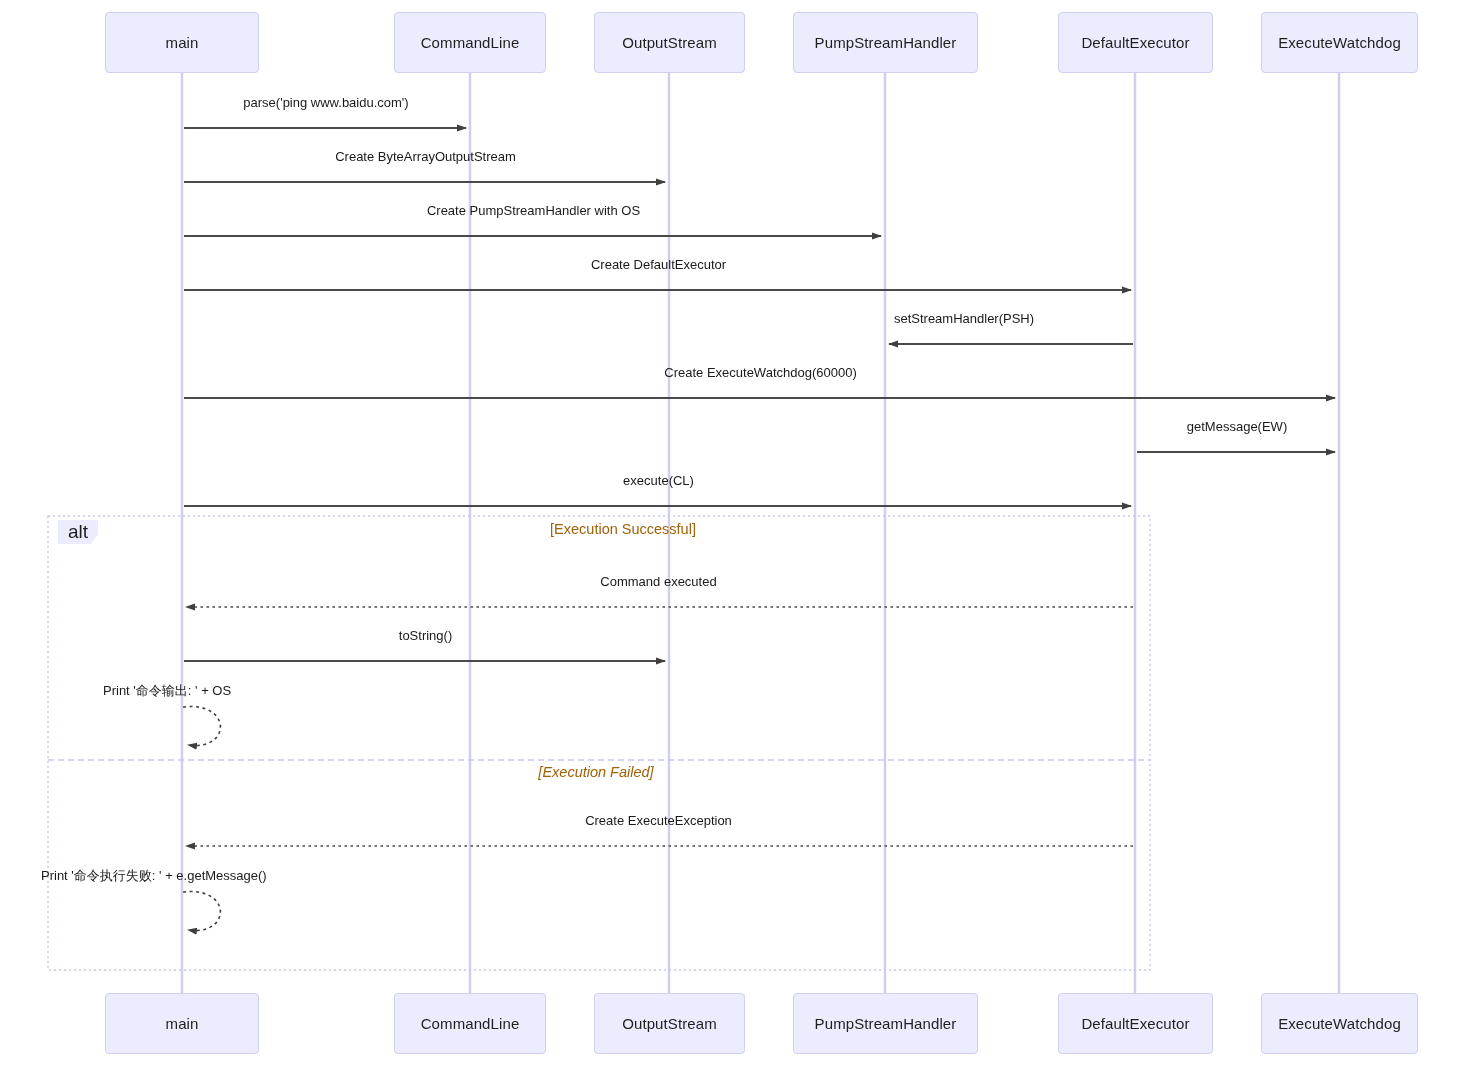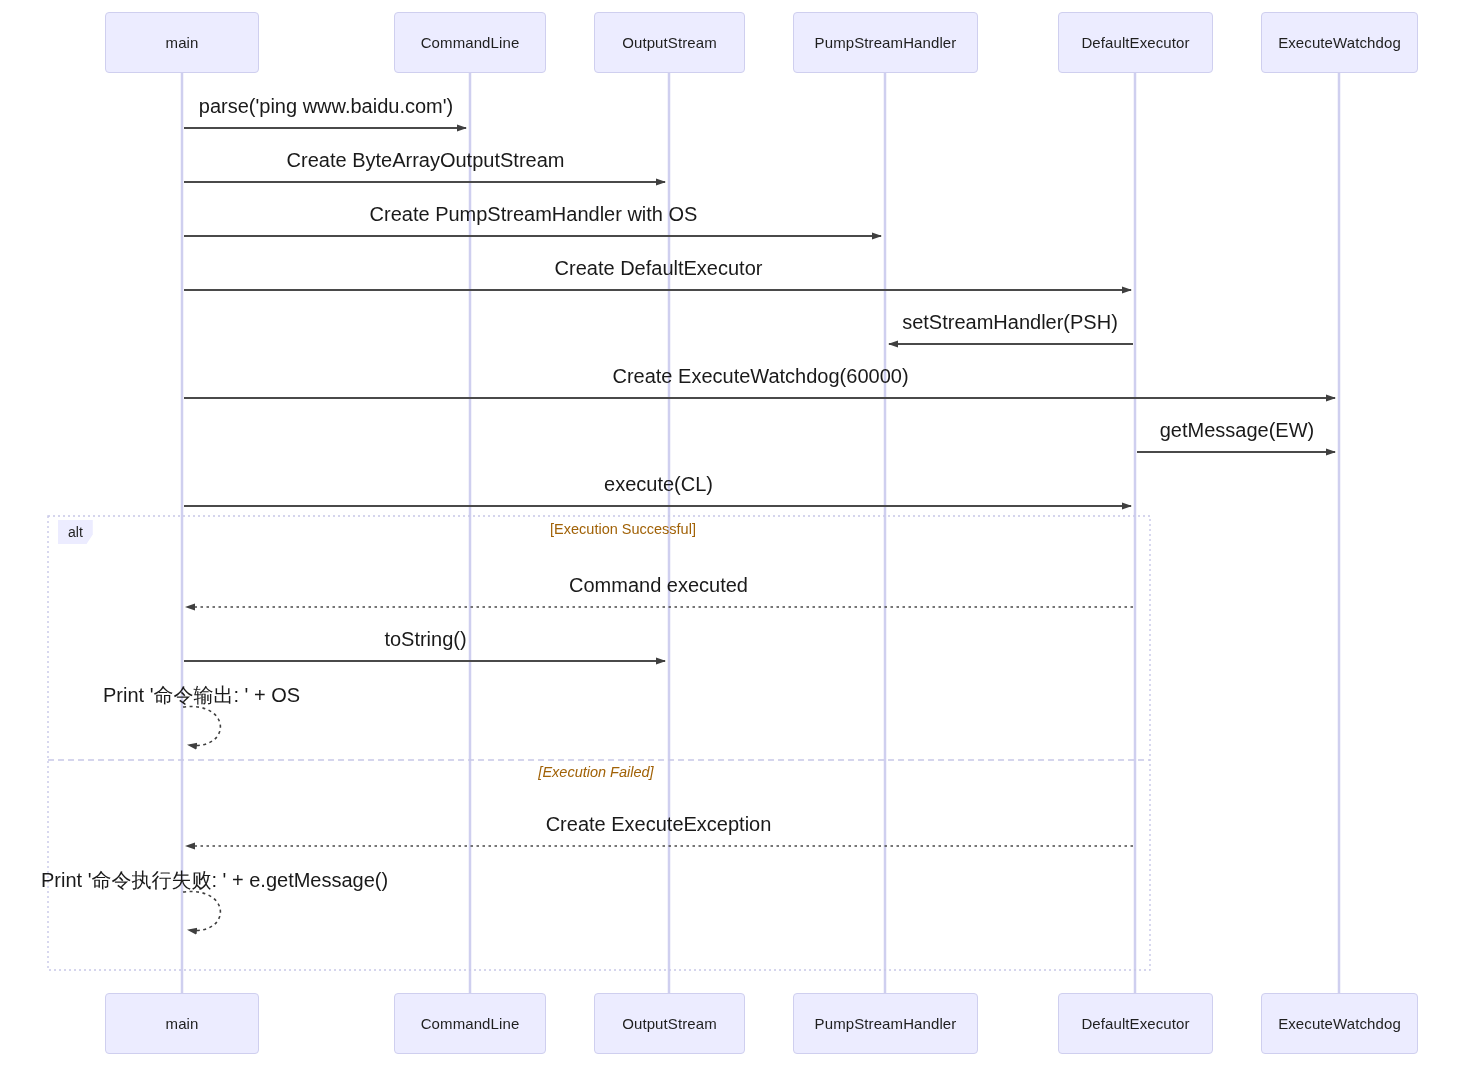--- a/index.html
+++ b/index.html
@@ -29,32 +29,32 @@
     display:flex;
     align-items:center;
     justify-content:center;
     font-size:15px;
     color:#1f1f1f;
     letter-spacing:.1px;
     z-index:6;
   }
   .msg-label{
     position:absolute;
-    font-size:20px;
+    font-size:13px;
     color:#1a1a1a;
     white-space:nowrap;
     transform:translateX(-50%);
     z-index:5;
   }
   .msg-label.left-anchor{transform:none;}
   .alt-tag{
     position:absolute;
     background:#ECECFF;
     color:#1f1f1f;
-    font-size:14px;
+    font-size:19px;
     display:flex;
     align-items:center;
     justify-content:center;
     padding:0 10px;
     height:24px;
     box-sizing:border-box;
     clip-path:polygon(0 0,100% 0,100% 60%,82% 100%,0 100%);
     z-index:5;
   }
   .branch-label{
@@ -160,21 +160,21 @@
       </div>
     </div>
   <div id="label-layer">
       <div class="alt-tag" style="left: 58px; top: 520px;">alt</div>
       <div class="branch-label" style="left: 623px; top: 521px;">[Execution Successful]</div>
       <div class="branch-label" style="left: 596px; top: 764px; font-style: italic;">[Execution Failed]</div>
       <div class="msg-label" style="left: 326px; top: 95px;">parse('ping www.baidu.com')</div>
       <div class="msg-label" style="left: 425.5px; top: 149px;">Create ByteArrayOutputStream</div>
       <div class="msg-label" style="left: 533.5px; top: 203px;">Create PumpStreamHandler with OS</div>
       <div class="msg-label" style="left: 658.5px; top: 257px;">Create DefaultExecutor</div>
-      <div class="msg-label" style="left: 1010px; top: 311px; text-align: right;">setStreamHandler(PSH)</div>
+      <div class="msg-label" style="left: 964px; top: 311px; text-align: right;">setStreamHandler(PSH)</div>
       <div class="msg-label" style="left: 760.5px; top: 365px;">Create ExecuteWatchdog(60000)</div>
       <div class="msg-label" style="left: 1237px; top: 419px;">getMessage(EW)</div>
       <div class="msg-label" style="left: 658.5px; top: 473px;">execute(CL)</div>
       <div class="msg-label" style="left: 658.5px; top: 574px;">Command executed</div>
       <div class="msg-label" style="left: 425.5px; top: 628px;">toString()</div>
       <div class="msg-label" style="left: 658.5px; top: 813px;">Create ExecuteException</div>
       <div class="msg-label left-anchor" style="left: 103px; top: 682px;">Print '命令输出: ' + OS</div>
       <div class="msg-label left-anchor" style="left: 41px; top: 867px;">Print '命令执行失败: ' + e.getMessage()</div>
     </div>
 

